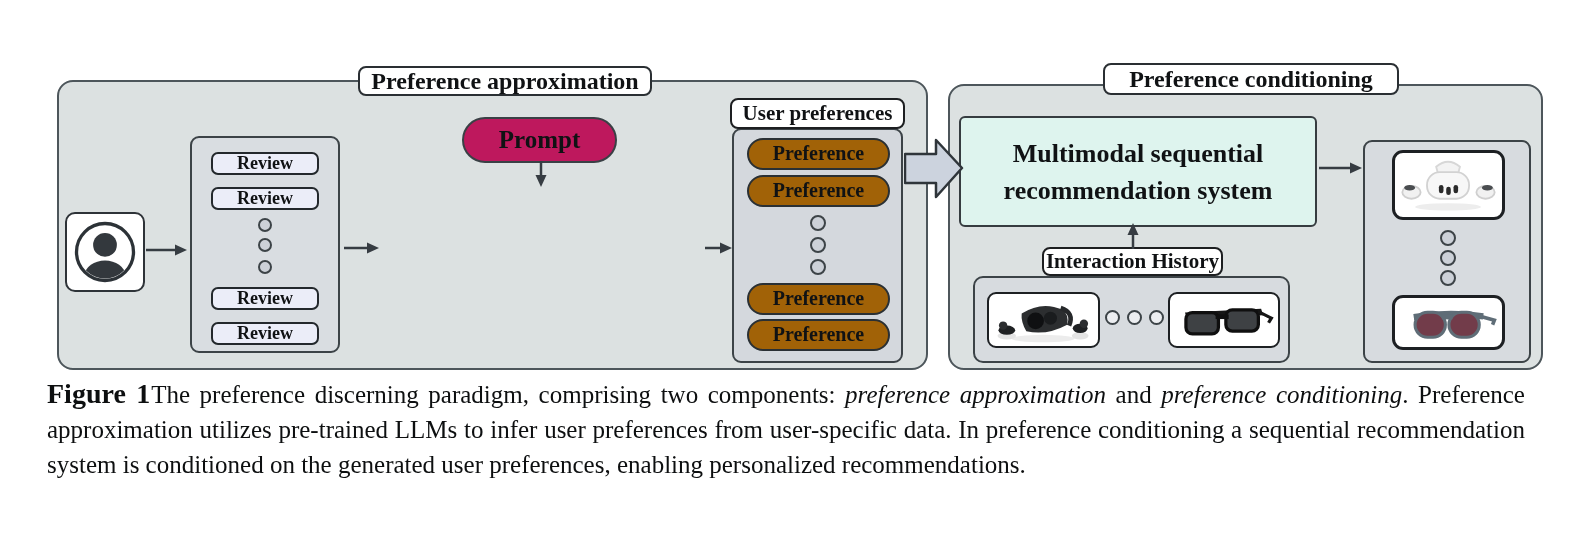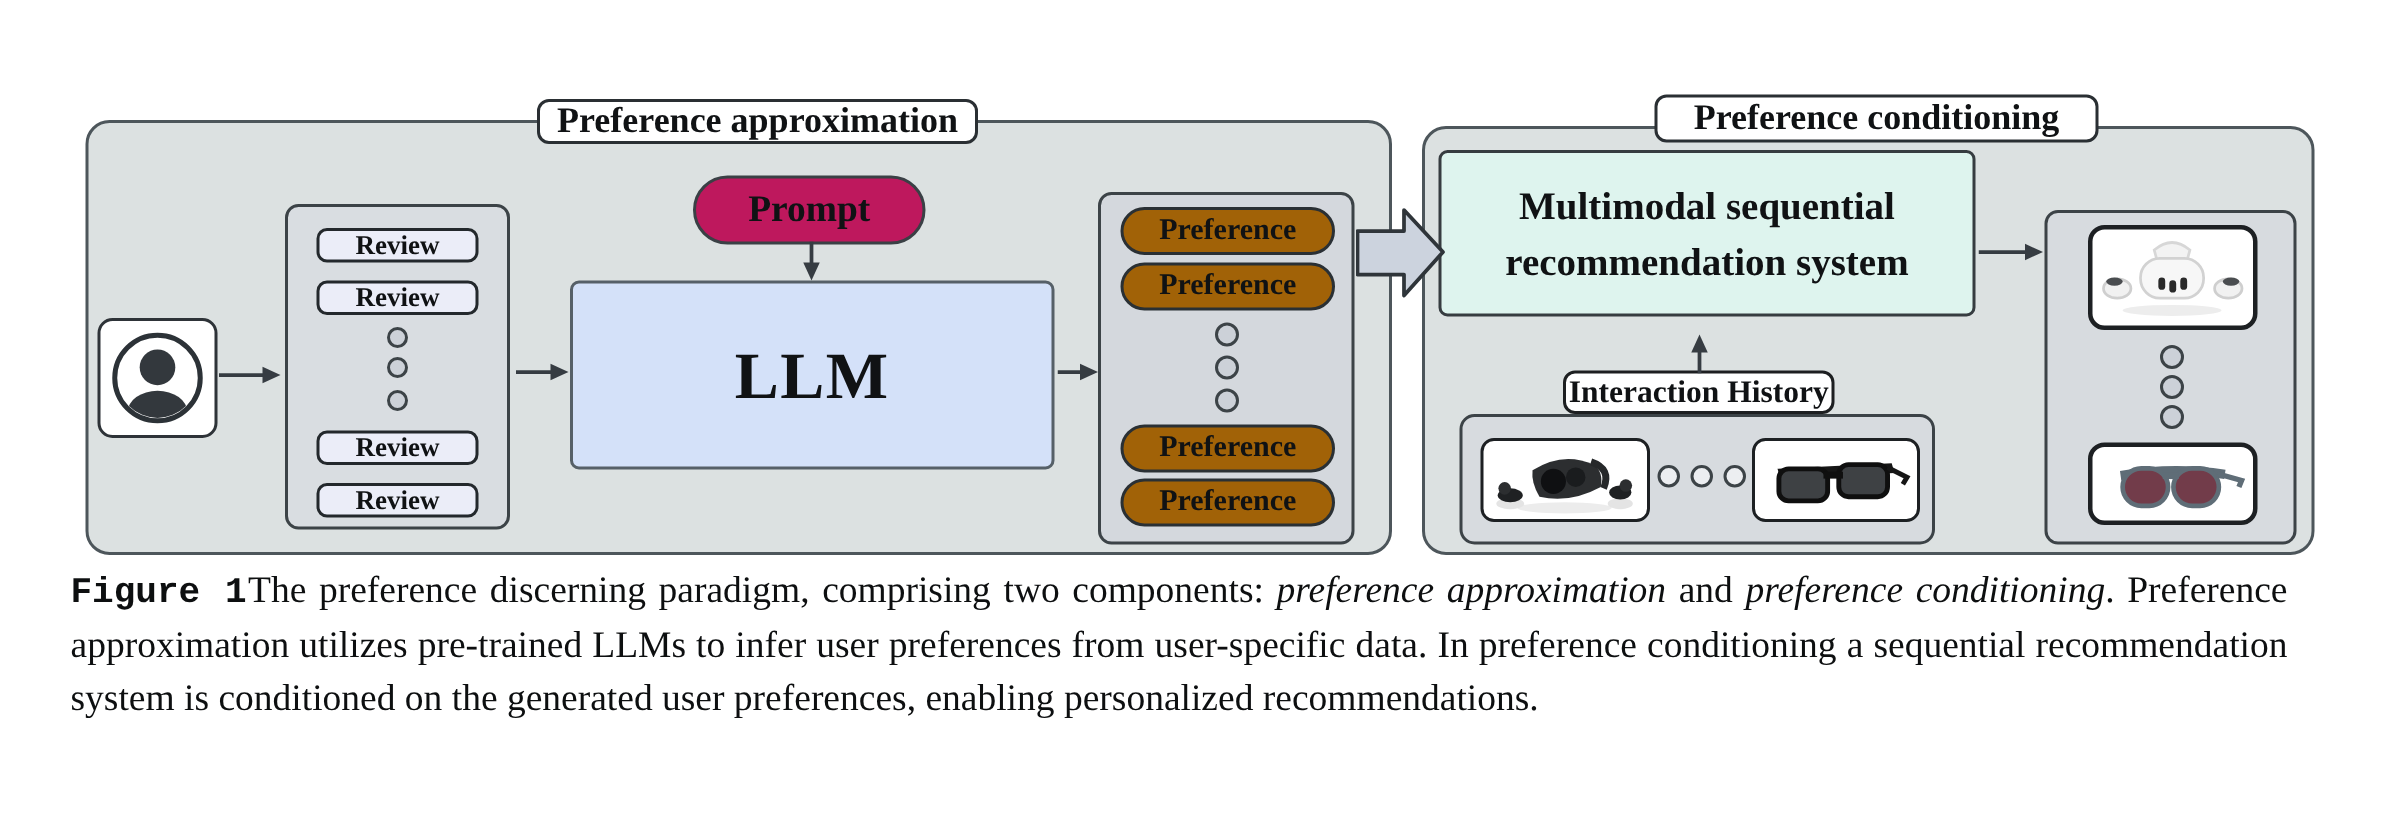--- a/index.html
+++ b/index.html
@@ -44,21 +44,21 @@
              display:flex; align-items:center; justify-content:center; z-index:2; }
 
   .up-header { left:730px; top:98px;  width:175px; height:31px; }
   .up-body   { left:732px; top:128px; width:171px; height:235px; background:#d4d8dd; }
 
   .dot { position:absolute; border:2px solid #3c4347; border-radius:50%; background:#ccd1d8; z-index:2; }
   .dot-14 { width:14px; height:14px; }
   .dot-16 { width:16px; height:16px; }
   .dot-15 { width:15px; height:15px; background:#eceef1; }
 
-  .mm-box { position:absolute; left:959px; top:100px; width:358px; height:111px;
+  .mm-box { position:absolute; left:959px; top:116px; width:358px; height:111px;
             background:#def4ee; border:2.5px solid #363c40; border-radius:6px;
             font-weight:bold; font-size:26px; line-height:37px; text-align:center;
             display:flex; align-items:center; justify-content:center; padding:0 22px; z-index:2; }
 
   .ih-label { left:1042px; top:247px; width:181px; height:29px; }
   .ih-container { left:973px; top:276px; width:317px; height:87px; border-radius:10px; }
 
   .product-box { position:absolute; background:#ffffff; border:2.5px solid #1d2023; border-radius:9px; z-index:2; overflow:hidden; }
   .ih-box-l { left:987px;  top:292px; width:113px; height:56px; }
   .ih-box-r { left:1168px; top:292px; width:112px; height:56px; }
@@ -67,21 +67,21 @@
   .rec-body   { left:1363px; top:140px; width:168px; height:223px; }
   .rec-box-1 { left:1392px; top:150px; width:113px; height:70px; border-width:3px; border-radius:11px; }
   .rec-box-2 { left:1392px; top:295px; width:113px; height:55px; border-width:3px; border-radius:11px; }
 
   .arrow-svg { position:absolute; z-index:4; }
   .product-box svg { display:block; width:100%; height:100%; }
   .avatar-box svg { display:block; width:100%; height:100%; }
 
   .caption { position:absolute; left:47px; top:376px; width:1478px;
              font-size:25px; line-height:35px; text-align:justify; color:#0d0f10; }
-  .caption .fig-label { font-family:Liberation Mono, monospace; font-weight:bold; font-size:24px; margin-right:1px; }
+  .caption .fig-label { font-family:Liberation Serif, serif; font-weight:bold; font-size:28px; margin-right:1px; }
   .caption .it { font-style:italic; }
 </style>
 </head>
 <body>
 
 <div class="stage">
 
   <div class="panel panel-left"></div>
   <div class="fig-title title-pa">
     <span>Preference approximation</span>
@@ -103,22 +103,24 @@
   <div class="stack-body ud-body"></div>
   <div class="pill review-pill" style="top:152px">Review</div>
   <div class="pill review-pill" style="top:187px">Review</div>
   <span class="dot dot-14" style="left:258px; top:218px"></span>
   <span class="dot dot-14" style="left:258px; top:238px"></span>
   <span class="dot dot-14" style="left:258px; top:260px"></span>
   <div class="pill review-pill" style="top:287px">Review</div>
   <div class="pill review-pill" style="top:322px">Review</div>
 
   <div class="prompt-pill">Prompt</div>
-  <div class="llm-box">LLM</div>
-
+
+  <div class="stack-header up-header">
+    <span>User preferences</span>
+  </div>
   <div class="stack-body up-body"></div>
   <div class="pill pref-pill" style="top:138px">Preference</div>
   <div class="pill pref-pill" style="top:175px">Preference</div>
   <span class="dot dot-16" style="left:810px; top:215px"></span>
   <span class="dot dot-16" style="left:810px; top:237px"></span>
   <span class="dot dot-16" style="left:810px; top:259px"></span>
   <div class="pill pref-pill" style="top:283px">Preference</div>
   <div class="pill pref-pill" style="top:319px">Preference</div>
 
   <div class="panel panel-right"></div>

